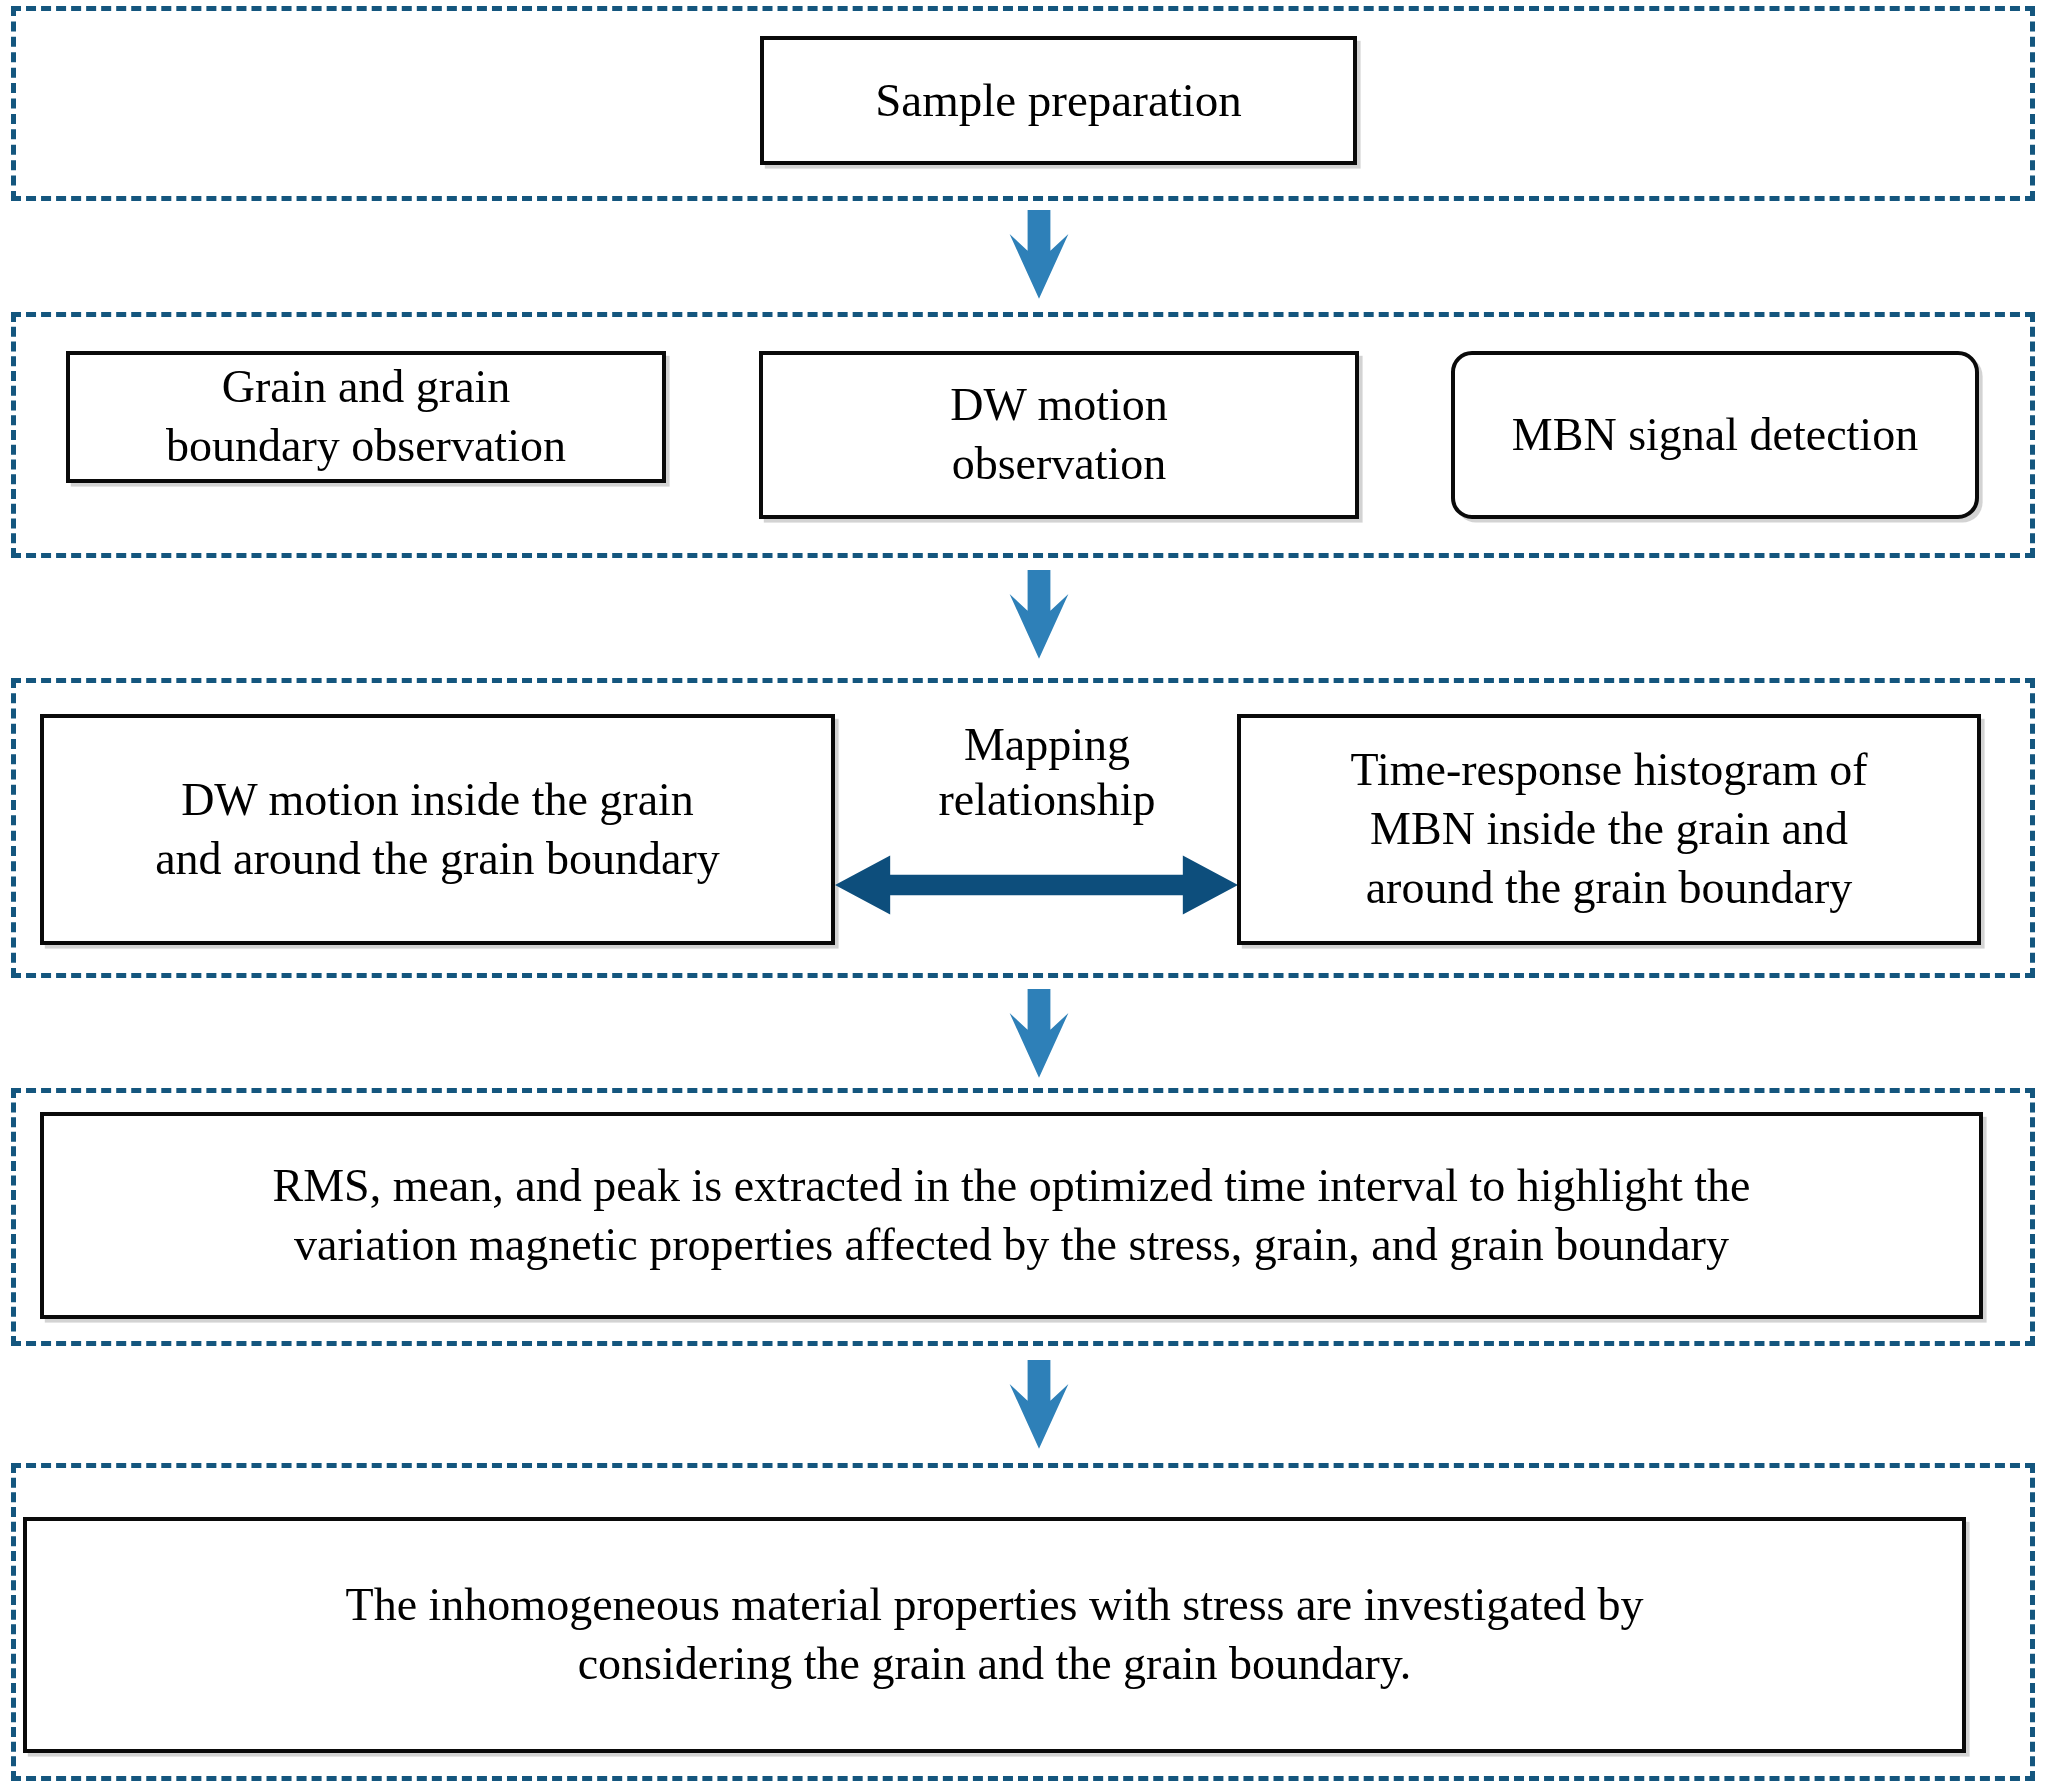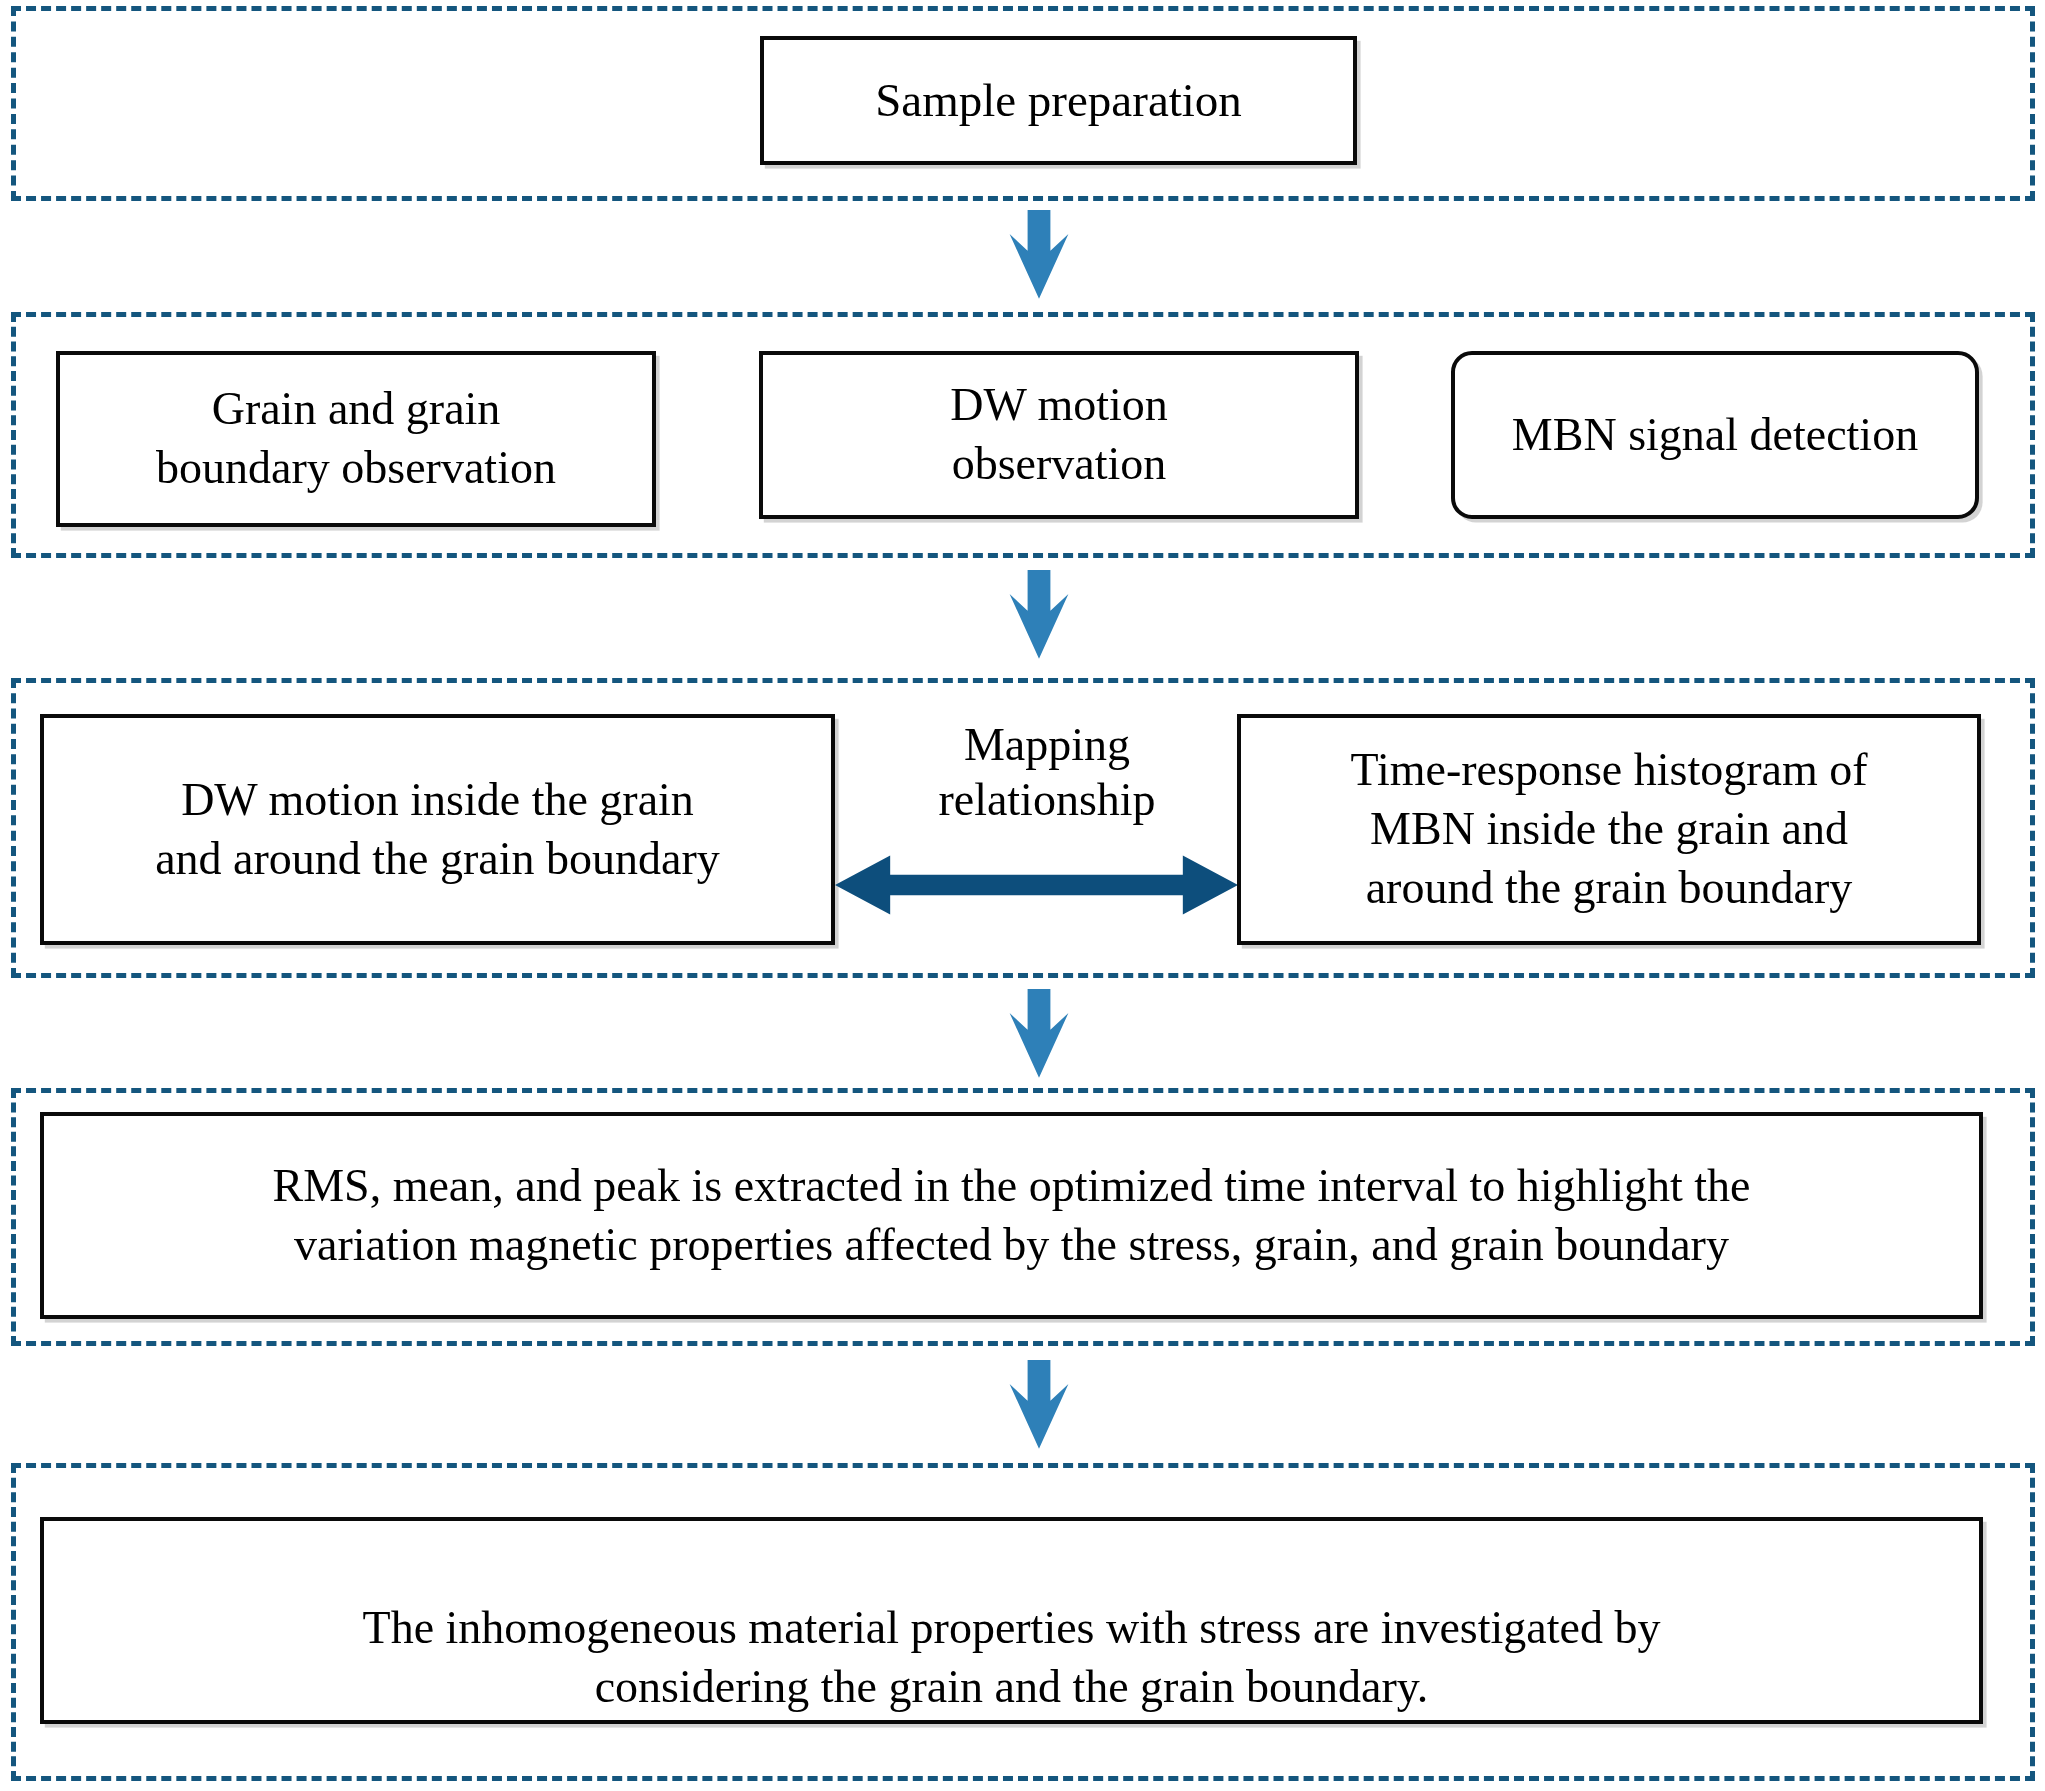--- a/index.html
+++ b/index.html
@@ -86,21 +86,21 @@
   </div>
 
   <div class="arrow-down" style="left:1006px; top:210px; width:66px; height:90px;">
     <svg width="66" height="90" viewBox="0 0 110 150">
       <path d="M36,0 L74,0 L74,68 L104,40 L55,148 L6,40 L36,68 Z" fill="#2E80B8"></path>
     </svg>
   </div>
 
   <div class="panel" style="left:10.8px; top:312px; width:2024px; height:246px;">
   </div>
-  <div class="box fs-mid" style="left:56px; top:351px; width:600px; height:176px;">
+  <div class="box fs-mid" style="left:66px; top:351px; width:600px; height:132px;">
     <span style="white-space:pre-line;">Grain and grain
 boundary observation</span>
   </div>
   <div class="box fs-mid" style="left:759px; top:351px; width:600px; height:168px;">
     <span style="white-space:pre-line;">DW motion
 observation</span>
   </div>
   <div class="box fs-mid" style="left:1451px; top:351px; width:528px; height:168px;border-radius:21px;">
     <span style="white-space:pre-line;">MBN signal detection</span>
   </div>
@@ -147,19 +147,19 @@
   </div>
 
   <div class="arrow-down" style="left:1006px; top:1360px; width:66px; height:90px;">
     <svg width="66" height="90" viewBox="0 0 110 150">
       <path d="M36,0 L74,0 L74,68 L104,40 L55,148 L6,40 L36,68 Z" fill="#2E80B8"></path>
     </svg>
   </div>
 
   <div class="panel" style="left:10.8px; top:1463px; width:2024px; height:318px;">
   </div>
-  <div class="box fs-body" style="left:40px; top:1517px; width:1943px; height:207px;align-items:flex-end;">
+  <div class="box fs-body" style="left:23px; top:1517px; width:1943px; height:236px;">
     <span style="white-space:pre-line;">The inhomogeneous material properties with stress are investigated by
 considering the grain and the grain boundary.</span>
   </div>
 
 </div>
 
 
 </body></html>

